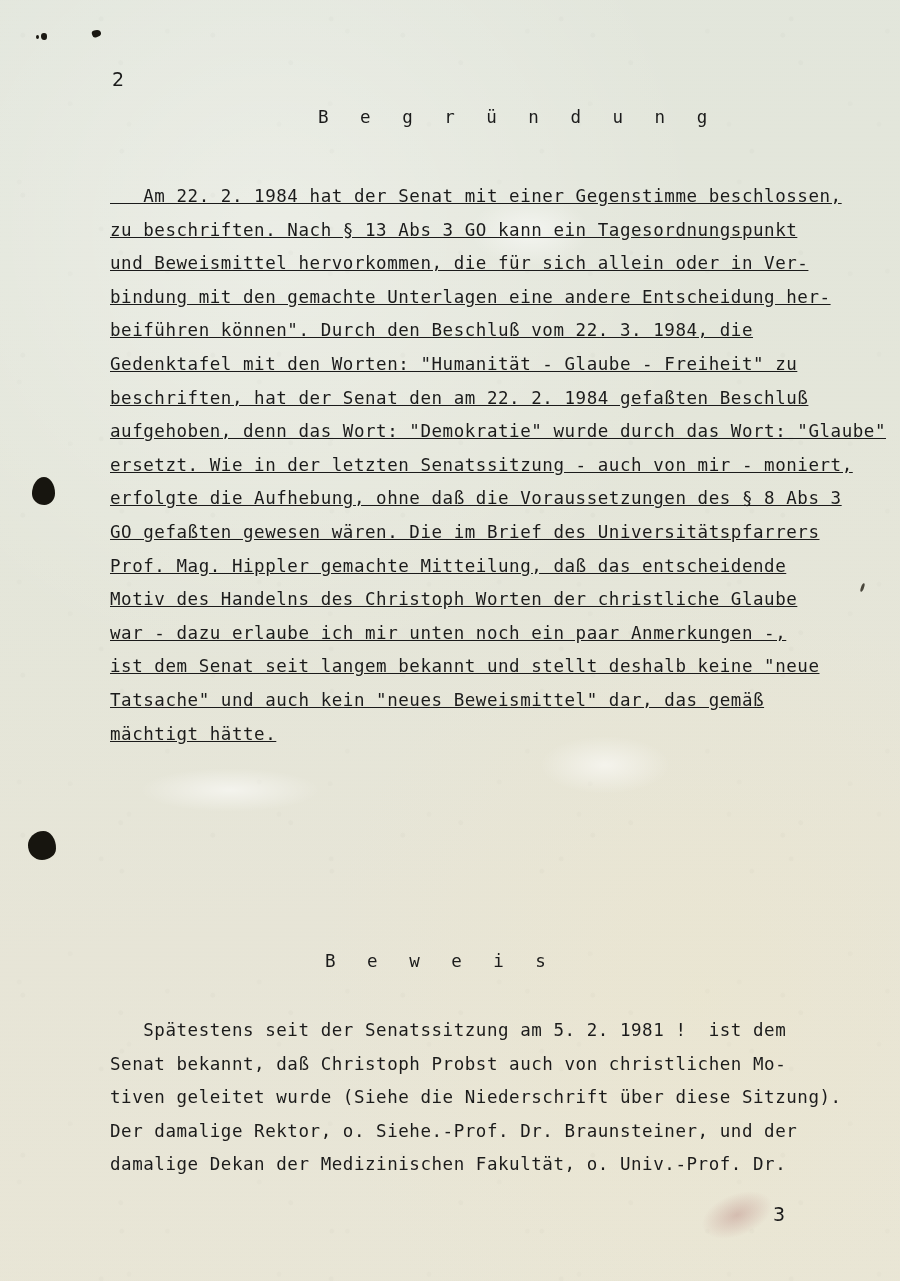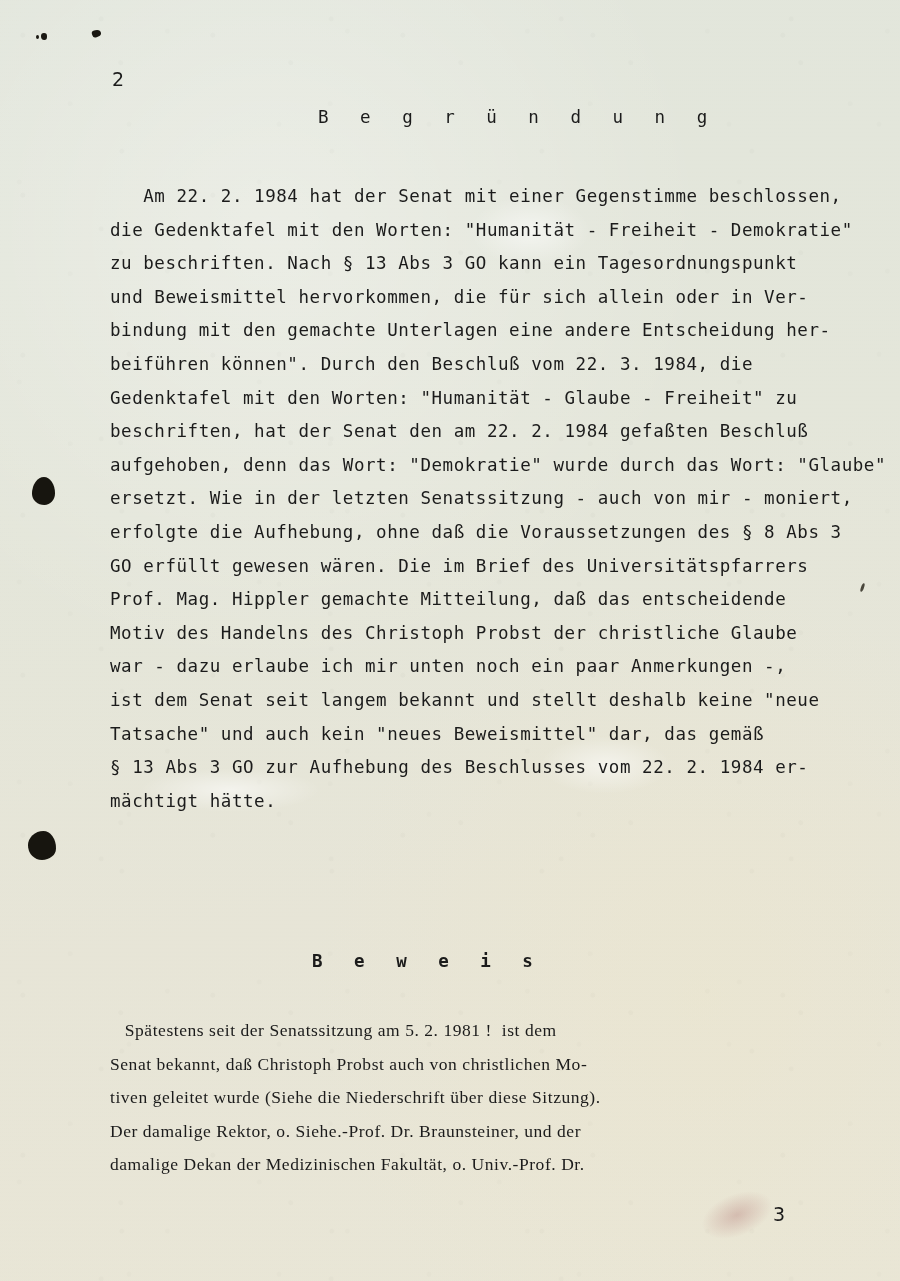--- a/index.html
+++ b/index.html
@@ -74,36 +74,36 @@
     font-family: "DejaVu Sans", "Liberation Sans", sans-serif;
   }
 
   .heading {
     position: absolute;
     font-size: 17.5px;
     letter-spacing: 10.5px;
     white-space: pre;
   }
   #heading-begruendung { left: 318px; top: 107px; }
-  #heading-beweis      { left: 312px; top: 951px; font-weight: bold; }
+  #heading-beweis      { left: 325px; top: 951px; }
 
   .body-block {
     position: absolute;
     left: 110px;
     width: 760px;
   }
   .line {
     font-size: 17.5px;
     line-height: 33.6px;
     letter-spacing: 0.55px;
     white-space: pre;
     height: 33.6px;
   }
-  #block-1 { top: 180px; }
-  #block-2 { top: 1014px; font-family: Liberation Serif, serif; }
+  #block-1 { top: 180px; text-decoration: underline; }
+  #block-2 { top: 1014px; }
 
   
   .punch {
     position: absolute;
     background: #17150f;
   }
   #punch-1 {
     left: 32px; top: 477px;
     width: 23px; height: 28px;
     border-radius: 52% 48% 46% 54% / 60% 58% 42% 40%;
@@ -141,37 +141,35 @@
   <div class="halo" style="left:540px; top:736px; width:130px; height:58px;"></div>
   <div class="halo" style="left:140px; top:768px; width:180px; height:44px;"></div>
   <div class="halo" style="left:470px; top:196px; width:120px; height:70px;"></div>
 
   <div class="pagenum-top">2</div>
 
   <div class="heading" id="heading-begruendung">B e g r ü n d u n g</div>
 
   <div class="body-block" id="block-1">
     <div class="line">   Am 22. 2. 1984 hat der Senat mit einer Gegenstimme beschlossen,</div>
-    <div class="line">die Gedenktafel mit den Worten: "Humanität - Freiheit - Demokratie"</div>
     <div class="line">zu beschriften. Nach § 13 Abs 3 GO kann ein Tagesordnungspunkt</div>
     <div class="line">und Beweismittel hervorkommen, die für sich allein oder in Ver-</div>
     <div class="line">bindung mit den gemachte Unterlagen eine andere Entscheidung her-</div>
     <div class="line">beiführen können". Durch den Beschluß vom 22. 3. 1984, die</div>
     <div class="line">Gedenktafel mit den Worten: "Humanität - Glaube - Freiheit" zu</div>
     <div class="line">beschriften, hat der Senat den am 22. 2. 1984 gefaßten Beschluß</div>
     <div class="line">aufgehoben, denn das Wort: "Demokratie" wurde durch das Wort: "Glaube"</div>
     <div class="line">ersetzt. Wie in der letzten Senatssitzung - auch von mir - moniert,</div>
     <div class="line">erfolgte die Aufhebung, ohne daß die Voraussetzungen des § 8 Abs 3</div>
-    <div class="line">GO erfüllt gewesen wären. Die im Brief des Universitätspfarrers</div>
+    <div class="line">GO gefaßten gewesen wären. Die im Brief des Universitätspfarrers</div>
     <div class="line">Prof. Mag. Hippler gemachte Mitteilung, daß das entscheidende</div>
-    <div class="line">Motiv des Handelns des Christoph Probst der christliche Glaube</div>
+    <div class="line">Motiv des Handelns des Christoph Worten der christliche Glaube</div>
     <div class="line">war - dazu erlaube ich mir unten noch ein paar Anmerkungen -,</div>
     <div class="line">ist dem Senat seit langem bekannt und stellt deshalb keine "neue</div>
     <div class="line">Tatsache" und auch kein "neues Beweismittel" dar, das gemäß</div>
-    <div class="line">§ 13 Abs 3 GO zur Aufhebung des Beschlusses vom 22. 2. 1984 er-</div>
     <div class="line">mächtigt hätte.</div>
   </div>
 
   <div class="heading" id="heading-beweis">B e w e i s</div>
 
   <div class="body-block" id="block-2">
     <div class="line">   Spätestens seit der Senatssitzung am 5. 2. 1981 !  ist dem</div>
     <div class="line">Senat bekannt, daß Christoph Probst auch von christlichen Mo-</div>
     <div class="line">tiven geleitet wurde (Siehe die Niederschrift über diese Sitzung).</div>
     <div class="line">Der damalige Rektor, o. Siehe.-Prof. Dr. Braunsteiner, und der</div>

